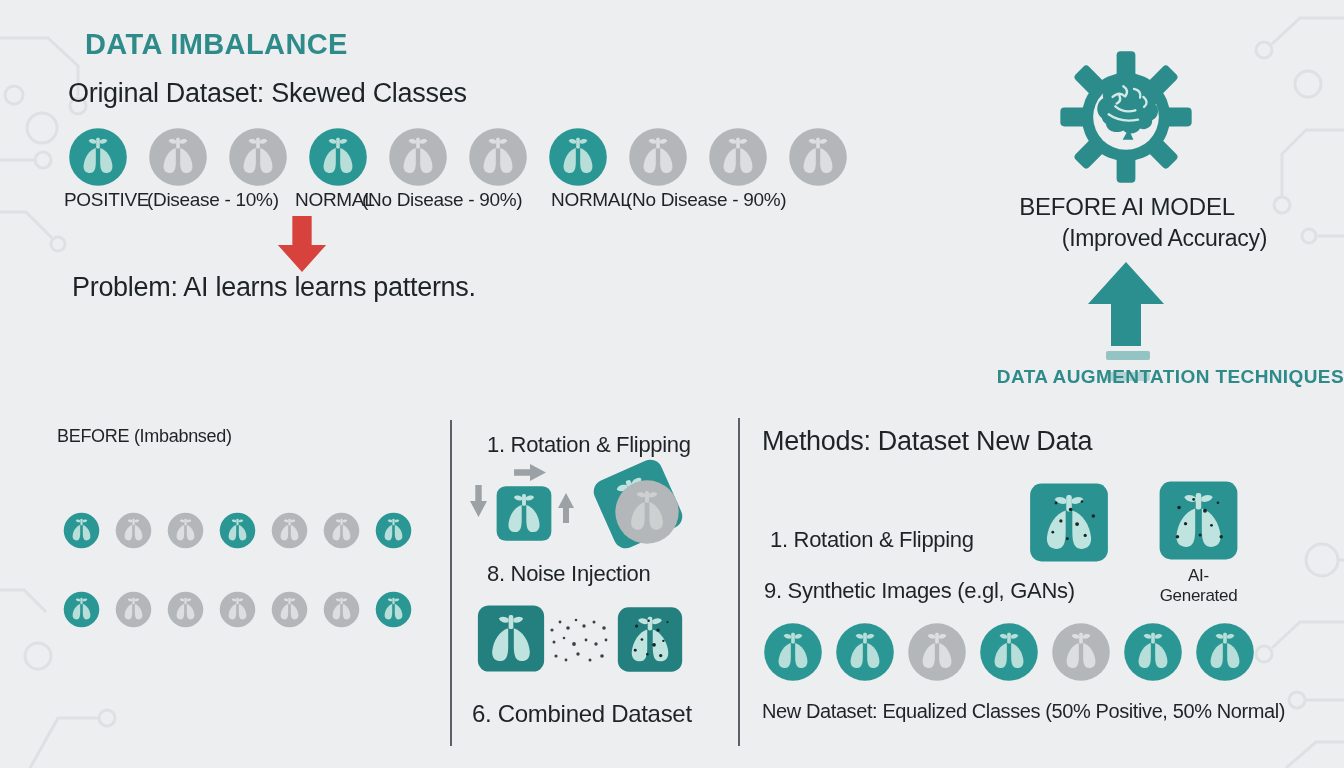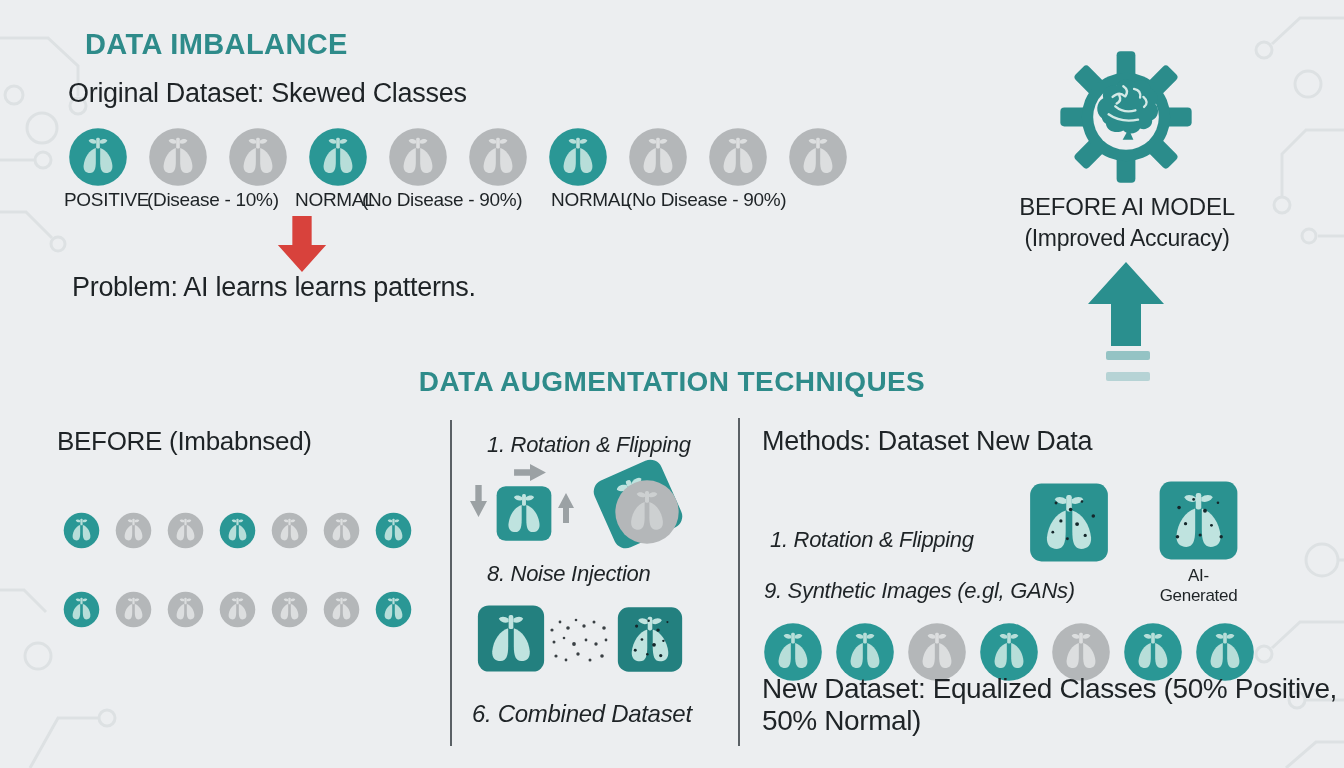--- a/index.html
+++ b/index.html
@@ -11,21 +11,21 @@
   }
   .abs{position:absolute;}
   
   #circuit{left:0;top:0;width:1344px;height:768px;pointer-events:none;}
   #circuit path,#circuit circle{stroke:#dde1e3;stroke-width:3;fill:none;}
   
   .h-teal{color:#2e8b8a;font-weight:700;letter-spacing:.4px;}
   .t-imbalance-title{left:68px;top:28px;font-size:29px;margin-left:17px;}
   .t-subtitle{left:68px;top:78px;font-size:27px;letter-spacing:-.3px;}
   .t-problem{left:72px;top:272px;font-size:27px;letter-spacing:-.3px;}
-  .t-center-title{left:0;top:366px;width:1344px;text-align:center;font-size:28px;}
+  .t-center-title{left:0;top:366px;width:1344px;text-align:right;font-size:19px;}
   
   .icon-row{display:flex;}
   .lungcircle{display:inline-block;}
   .lungcircle svg{display:block;width:100%;height:100%;}
   .lungcircle.teal .cbg{fill:#2a9795;}
   .lungcircle.teal .clung{fill:#b7ded9;}
   .lungcircle.gray .cbg{fill:#b4b7b9;}
   .lungcircle.gray .clung{fill:#dcdedf;}
   #dataset-row{left:68px;top:127px;gap:20px;}
   #dataset-row .lungcircle{width:60px;height:60px;}
@@ -37,34 +37,34 @@
   
   .class-label{top:189px;font-size:19px;letter-spacing:-.3px;font-weight:500;}
   
   .fill-red{fill:#d8423c;}
   .fill-teal{fill:#2a8f8e;}
   .fill-gray{fill:#9ba1a4;}
   .up-bar{left:1106px;width:44px;height:9px;background:#2a8f8e;border-radius:2px;}
   
   #gear{left:1059px;top:50px;width:134px;height:134px;}
   .t-model-title{left:987px;top:193px;width:280px;text-align:center;font-size:24px;font-weight:500;letter-spacing:-.2px;}
-  .t-model-sub{left:987px;top:225px;width:280px;text-align:center;font-size:23px;letter-spacing:-.3px;}
+  .t-model-sub{left:987px;top:225px;width:280px;text-align:right;font-size:23px;letter-spacing:-.3px;}
   
   .vdivider{width:2px;background:#5a6065;}
   
-  .t-before{left:57px;top:426px;font-size:26px;letter-spacing:-.3px;}
-  .t-step{font-size:22px;letter-spacing:-.3px;font-style:italic;}
+  .t-before{left:57px;top:426px;font-size:18px;letter-spacing:-.3px;}
+  .t-step{font-size:22px;letter-spacing:-.3px;}
   .t-mid-step1{left:487px;top:432px;}
   .t-mid-step2{left:487px;top:561px;}
   .t-mid-step4{left:472px;top:700px;font-size:24px;}
   .t-methods-title{left:762px;top:426px;font-size:27px;letter-spacing:-.3px;}
   .t-right-step1{left:770px;top:527px;}
   .t-right-step3{left:764px;top:578px;}
   .t-ai-gen{left:1152px;top:566px;width:93px;text-align:center;font-size:17px;letter-spacing:-.3px;}
-  .t-caption{left:762px;top:673px;font-size:28px;letter-spacing:-.4px;}
+  .t-caption{left:762px;top:700px;font-size:20px;letter-spacing:-.4px;}
   
   .sq svg{display:block;width:100%;height:100%;}
   .sqbg{fill:#2a9290;}
   .sqbg.dark{fill:#23807f;}
   .sqlung{fill:#bfe3df;}
   .speck{fill:#15272b;}
   .graycircle .cbg{fill:#b4b7b9;}
   .graycircle .clung{fill:#cdd0d1;}
 </style>
 </head>

